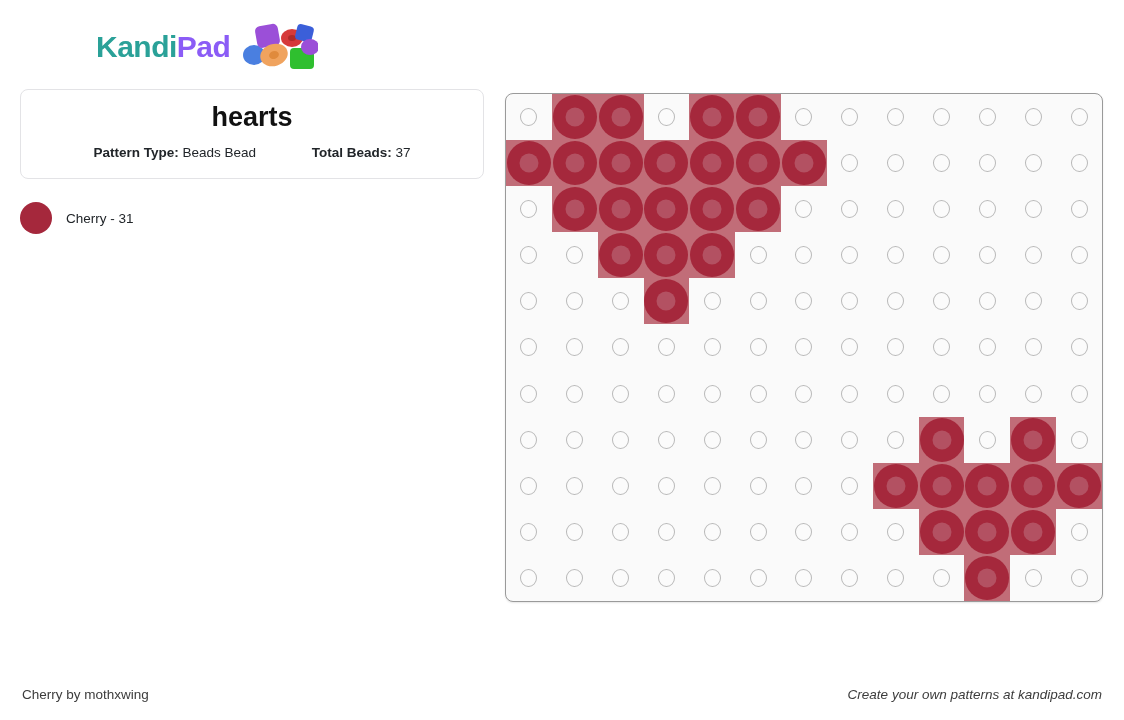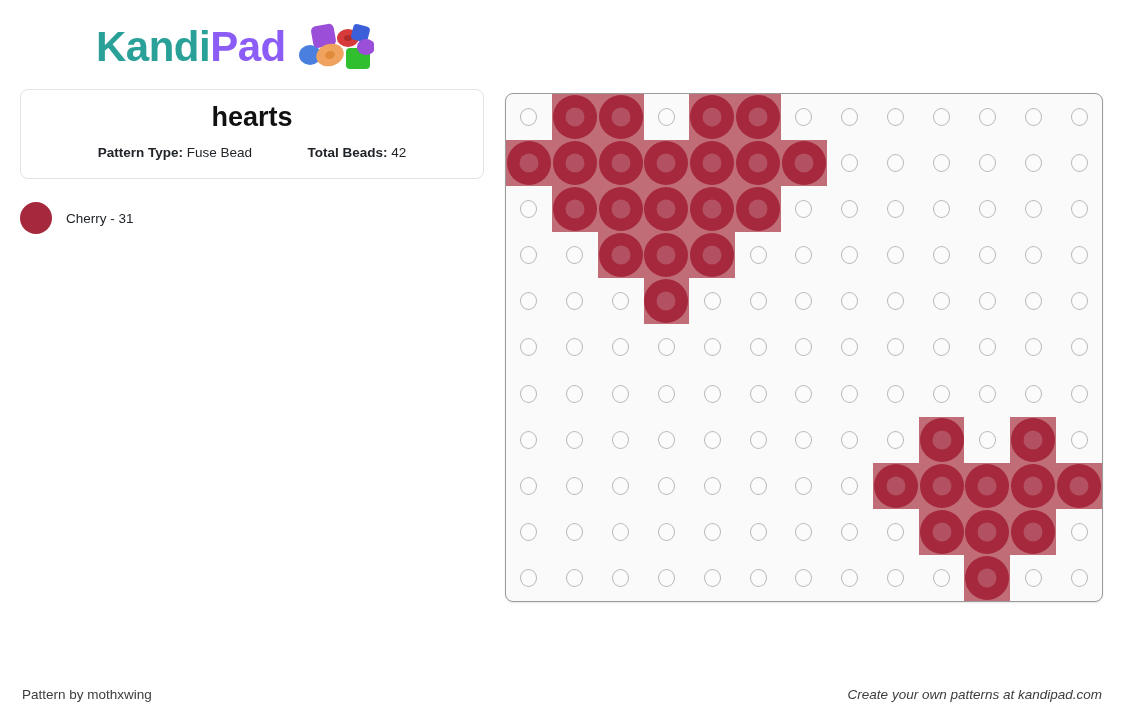--- a/index.html
+++ b/index.html
@@ -20,21 +20,21 @@
   
   .logo-wrap {
     position: absolute;
     left: 96px;
     top: 22px;
     display: flex;
     align-items: center;
     gap: 10px;
   }
   .logo-text {
-    font-size: 42px;
+    font-size: 30px;
     font-weight: 700;
     letter-spacing: -0.5px;
     line-height: 1;
     white-space: nowrap;
   }
   .logo-kandi { color: #2aa198; }
   .logo-pad   { color: #8b5cf6; }
   .logo-beads {
     width: 78px;
     height: 50px;
@@ -187,26 +187,26 @@
     <rect x="50" y="26" width="24" height="21" rx="4" fill="#2fbf2f"></rect>
     <ellipse cx="70" cy="25" rx="9" ry="8" fill="#9b4fd8"></ellipse>
   </svg>
 </div>
 
 <div class="info-card">
   <h1 class="pattern-title">hearts</h1>
   <div class="meta-row">
     <span class="meta-inline">
       <span class="lbl">Pattern Type:</span>
-      <span class="val">Fuse Bead</span>
+      <span class="val">Beads Bead</span>
     </span>
     <span class="meta-gap"></span>
     <span class="meta-inline">
       <span class="lbl">Total Beads:</span>
-      <span class="val">42</span>
+      <span class="val">37</span>
     </span>
   </div>
 </div>
 
 <div class="legend">
   <span class="legend-swatch" style="background: rgb(165, 40, 60);"></span>
   <span class="legend-label">Cherry - 31</span>
 </div>
 
 <div class="grid-panel">
@@ -350,14 +350,14 @@
       <div class="cell empty"></div>
       <div class="cell empty"></div>
       <div class="cell empty"></div>
       <div class="cell empty"></div>
       <div class="cell filled"></div>
       <div class="cell empty"></div>
       <div class="cell empty"></div>
     </div>
 </div>
 
-<div class="footer-left">Pattern by mothxwing</div>
+<div class="footer-left">Cherry by mothxwing</div>
 <div class="footer-right">Create your own patterns at kandipad.com</div>
 
 </body></html>

